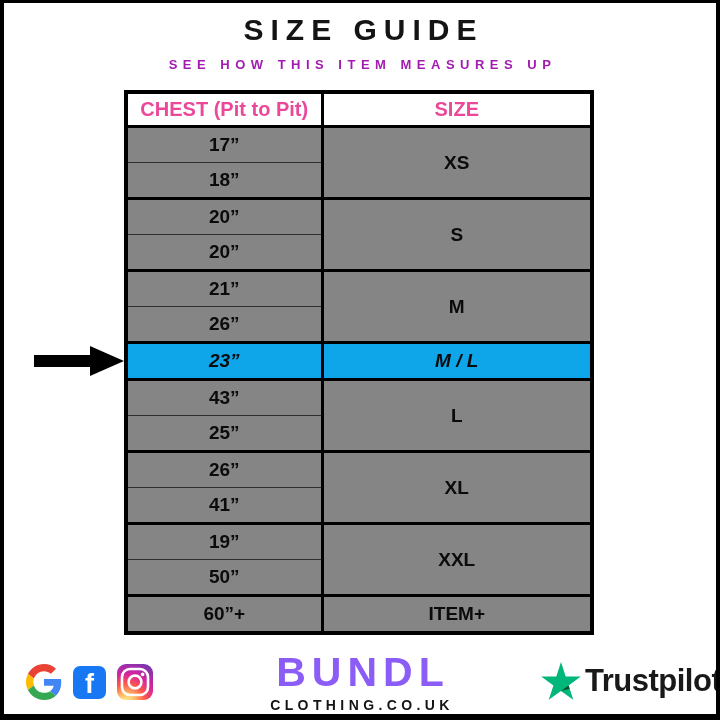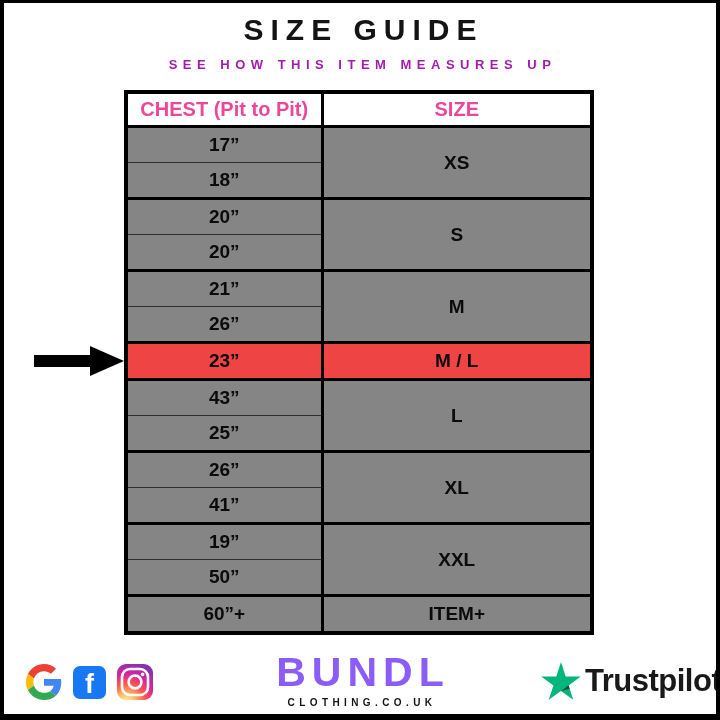--- a/index.html
+++ b/index.html
@@ -25,37 +25,37 @@
     background:#fff;border:3px solid #000;height:31px;padding:0;
     text-align:center;font-size:20px;font-weight:700;color:#ec4899;
   }
   table.sizes td{
     background:#858585;height:34px;padding:0;text-align:center;
     font-size:19px;font-weight:700;color:#0b0b0b;
     border-left:3px solid #000;border-right:3px solid #000;
     border-top:1px solid #2e2e2e;border-bottom:1px solid #2e2e2e;
   }
   table.sizes tr.gs td{border-top:3px solid #000;}
-  table.sizes tr.hl td{background:#ef4444;}
+  table.sizes tr.hl td{background:#0ea5e9;font-style:italic;}
   .arrow{position:absolute;left:30px;top:341px;width:92px;height:34px;}
   
   .social{position:absolute;left:22px;top:661px;display:flex;align-items:center;gap:11px;}
   .g-icon{width:36px;height:36px;}
   .fb-icon{
     width:33px;height:33px;border-radius:7px;background:#1877f2;
     display:flex;align-items:flex-end;justify-content:center;overflow:hidden;
   }
   .fb-icon span{color:#fff;font-size:27px;font-weight:700;line-height:30px;font-family:"Liberation Sans",sans-serif;}
   .ig-icon{
     width:36px;height:36px;border-radius:9px;
     background:radial-gradient(circle at 26% 108%, #fdf497 0%, #fdc468 18%, #fd5949 40%, #d6249f 62%, #8134af 88%, #6f3bd0 100%);
   }
   .brand{position:absolute;left:50%;top:646px;transform:translateX(-50%);text-align:center;white-space:nowrap;}
   .brand-name{font-size:41px;font-weight:800;letter-spacing:6px;padding-left:6px;color:#8b5cf6;}
-  .brand-tag{font-size:10px;font-weight:700;letter-spacing:4.4px;padding-left:4px;margin-top:1px;color:#141414;}
+  .brand-tag{font-size:14px;font-weight:700;letter-spacing:4.4px;padding-left:4px;margin-top:1px;color:#141414;}
   .trustpilot{position:absolute;left:537px;top:659px;display:flex;align-items:center;gap:4px;}
   .tp-text{font-size:31px;font-weight:700;color:#191919;letter-spacing:-0.5px;}
 </style>
 </head>
 <body>
 
 <div class="frame">
 
   <div class="title">SIZE GUIDE</div>
   <div class="subtitle">SEE HOW THIS ITEM MEASURES UP</div>

